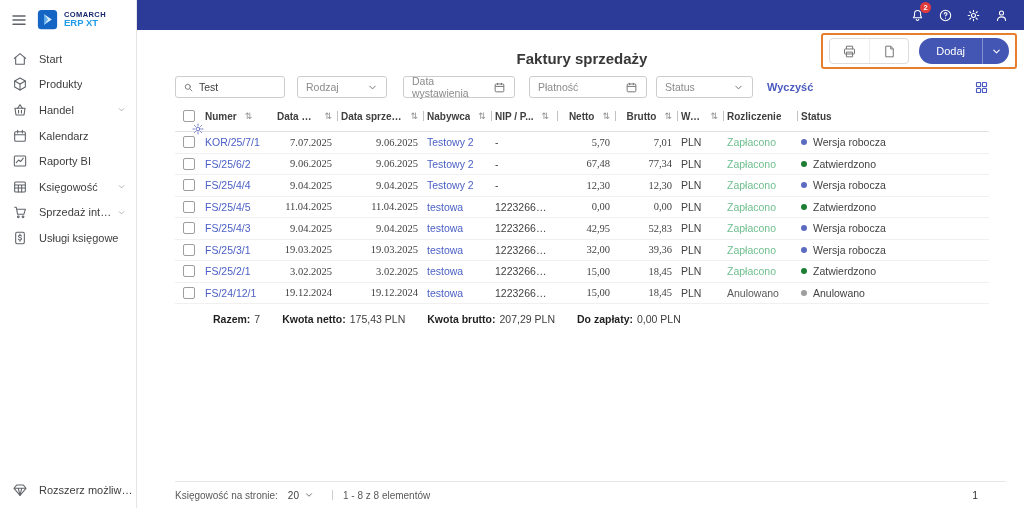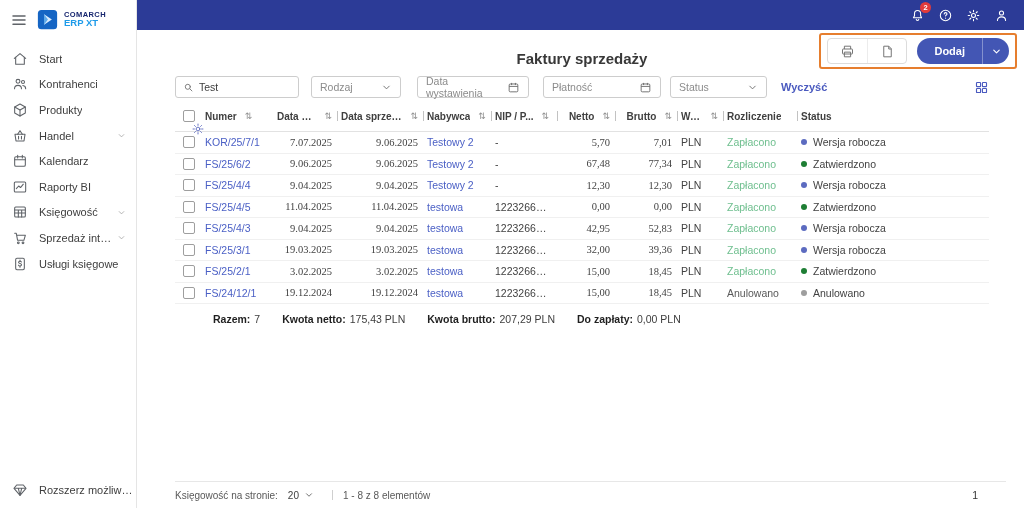--- a/index.html
+++ b/index.html
@@ -45,30 +45,30 @@
   .content { position:absolute; left:137px; top:30px; width:887px; height:478px; background:#fff; }
   .page-header { position:relative; height:38px; padding:20px 35px 0 38px;text-align:center; }
   .page-title { font-size:15px; font-weight:bold; color:#383838; }
   .toolbar-highlight { position:absolute; right:7px; top:3px; display:flex; align-items:center; gap:10px;
     border:2px solid #e67e2e; border-radius:3px; padding:3px 6px; }
   .icon-group { display:flex; height:26px; border:1px solid #dcdcdc; border-radius:4px; background:#fff; overflow:hidden; }
   .icon-btn { width:39px; display:flex; align-items:center; justify-content:center; color:#757575; cursor:pointer; }
   .icon-btn + .icon-btn { border-left:1px solid #ececec; }
   .icon-btn svg { width:15px; height:15px; }
   .add-btn { display:flex; height:26px; border-radius:13px; background:#4356b4; color:#fff; overflow:hidden; cursor:pointer; }
-  .add-main { padding:0 17px; display:flex; align-items:center; font-size:11px; font-weight:bold; }
+  .add-main { padding:0 17px; display:flex; align-items:center; font-size:11px; font-weight:normal; }
   .add-split { width:27px; display:flex; align-items:center; justify-content:center;
     border-left:1px solid rgba(255,255,255,.35); }
   .add-split svg { width:11px; height:11px; }
 
   
   .filter-bar { display:flex; align-items:center; padding:8px 35px 0 38px; }
   .f-ctrl { height:22px; border:1px solid #cdcdcd; border-radius:3px; background:#fff;
     display:flex; align-items:center; font-size:10.5px; }
-  .f-search { width:124px; padding:0 7px; gap:5px; color:#3d3d3d; }
+  .f-search { width:110px; padding:0 7px; gap:5px; color:#3d3d3d; }
   .f-search svg { width:11px; height:11px; color:#757575; flex:none; }
   .f-search input { border:none; outline:none; width:100%; font:inherit; color:#3d3d3d; padding:0; background:transparent; }
   .f-sel, .f-date { justify-content:space-between; padding:0 8px; color:#8b8b8b; cursor:pointer; }
   .f-sel svg, .f-date svg { width:11px; height:11px; color:#6b6b6b; flex:none; }
   .f-date svg { width:13px; height:13px; }
   .clear-link { margin-left:14px; font-size:11px; font-weight:bold; color:#4a5abf; cursor:pointer; }
   .grid-icon { margin-left:auto; display:flex; color:#4a5abf; cursor:pointer; }
   .grid-icon svg { width:15px; height:15px; }
 
   
@@ -139,31 +139,20 @@
             <svg viewBox="0 0 24 24" fill="none" stroke="currentColor" stroke-width="1.6" stroke-linecap="round" stroke-linejoin="round">
               <path d="M3.5 11L12 4l8.5 7"></path>
               <path d="M5.5 9.5V20h13V9.5"></path>
             </svg>
           </span>
           <span class="s-label">Start</span>
         </div>
         <div class="side-item">
           <span class="s-icon">
             <svg viewBox="0 0 24 24" fill="none" stroke="currentColor" stroke-width="1.6" stroke-linecap="round" stroke-linejoin="round">
-              <circle cx="9" cy="8" r="2.9"></circle>
-              <path d="M3.8 19c0-3 2.4-4.9 5.2-4.9s5.2 1.9 5.2 4.9"></path>
-              <circle cx="16.5" cy="9" r="2.3"></circle>
-              <path d="M16.2 14.3c2.5.3 4.3 2 4.3 4.7"></path>
-            </svg>
-          </span>
-          <span class="s-label">Kontrahenci</span>
-        </div>
-        <div class="side-item">
-          <span class="s-icon">
-            <svg viewBox="0 0 24 24" fill="none" stroke="currentColor" stroke-width="1.6" stroke-linecap="round" stroke-linejoin="round">
               <path d="M12 3l8 4.5v9L12 21l-8-4.5v-9L12 3z"></path>
               <path d="M4 7.5L12 12l8-4.5"></path>
               <path d="M12 12v9"></path>
             </svg>
           </span>
           <span class="s-label">Produkty</span>
         </div>
         <div class="side-item">
           <span class="s-icon">
             <svg viewBox="0 0 24 24" fill="none" stroke="currentColor" stroke-width="1.6" stroke-linecap="round" stroke-linejoin="round">

